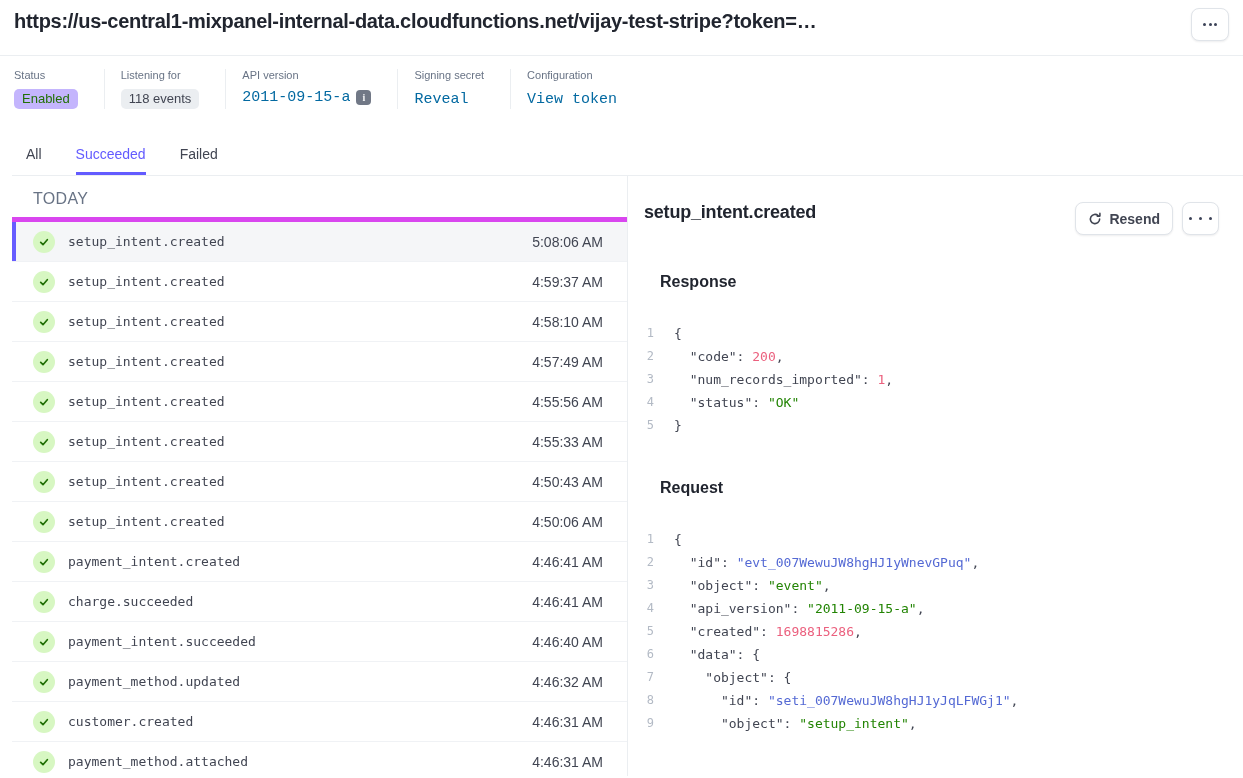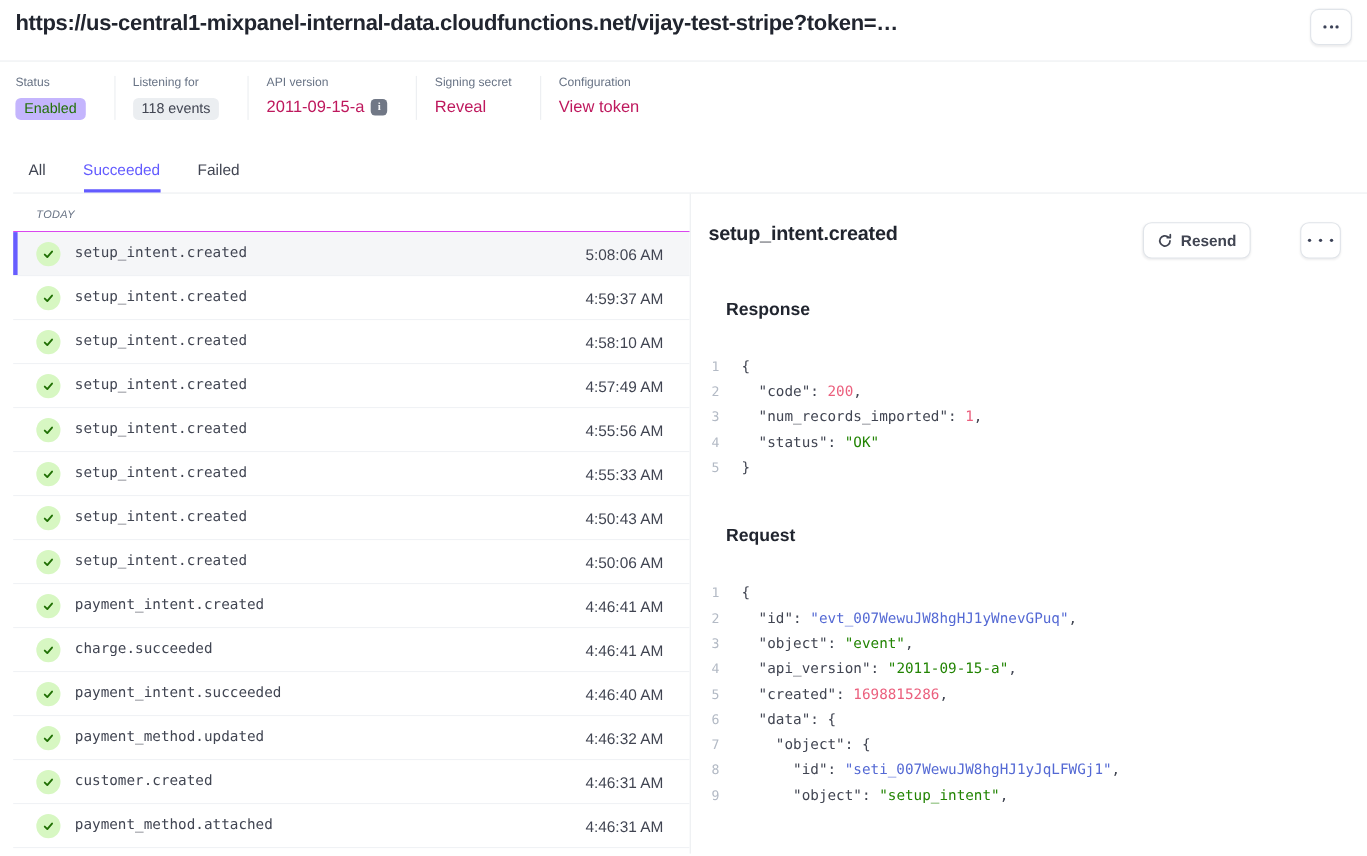--- a/index.html
+++ b/index.html
@@ -16,55 +16,55 @@
 
   
   .meta-row { display: flex; padding: 13px 16px 15px 14px; }
   .meta-col { padding: 0 26px 0 16px; border-right: 1px solid #ebeef1; }
   .meta-col:first-child { padding-left: 0; }
   .meta-col:last-child { border-right: none; }
   .meta-label { font-size: 11px; color: #687385; margin-bottom: 8px; }
   .badge { display: inline-block; font-size: 13px; font-weight: 500; padding: 2px 8px 3px; border-radius: 5px; }
   .badge.green { background: #c4b5fd; color: #217005; }
   .badge.gray { background: #ebeef1; color: #414552; }
-  .meta-link { font-size: 15px; font-weight: 500; color: #be185d; cursor: pointer; text-decoration: none; }
+  .meta-link { font-size: 15px; font-weight: 500; color: #0369a1; cursor: pointer; text-decoration: none; font-family: Liberation Mono, monospace; }
   .api-version-wrap { display: flex; align-items: center; gap: 6px; }
   .info-icon { display: inline-flex; align-items: center; justify-content: center; width: 15px; height: 15px;
     border-radius: 4px; background: #717886; color: #f4f5f7; font-size: 10px; font-weight: 700;
     font-family: "Liberation Serif", serif; cursor: pointer; }
 
   
   .tabs { display: flex; gap: 34px; padding: 22px 0 0 14px; border-bottom: 1px solid #ebeef1; margin-left: 12px; }
   .tab { font-size: 14px; font-weight: 500; color: #414552; padding-bottom: 13px; cursor: pointer; }
   .tab.active { color: #635bff; box-shadow: inset 0 -3px 0 #635bff; }
 
   
   .content { display: flex; height: 600px; }
   .list-panel { width: 628px; min-width: 628px; border-right: 1px solid #ebeef1; overflow: hidden; }
   .list-inner { margin-left: 12px; }
-  .group-header { font-size: 10px; font-weight: 500; letter-spacing: .3px; color: #687385;
-    padding: 14px 0 9px 21px; border-bottom: 1px solid #d946ef; font-style: italic; }
+  .group-header { font-size: 16px; font-weight: 500; letter-spacing: .3px; color: #687385;
+    padding: 14px 0 9px 21px; border-bottom: 5px solid #d946ef; }
   .event-row { position: relative; display: flex; align-items: center; height: 40px; padding: 0 24px 0 21px;
     border-bottom: 1px solid #f0f2f5; cursor: pointer; }
   .event-row.selected { background: #f5f6f8; }
   .sel-bar { display: none; position: absolute; left: 0; top: 0; bottom: 0; width: 4px; background: #675dff; }
   .event-row.selected .sel-bar { display: block; }
   .check { width: 22px; height: 22px; border-radius: 50%; background: #d7f7c2; margin-right: 13px;
     display: inline-flex; align-items: center; justify-content: center; flex: none; }
   .ev-name { font-family: "DejaVu Sans Mono", "Liberation Mono", monospace; font-size: 13px; color: #414552; }
   .ev-time { margin-left: auto; font-size: 14px; color: #414552; }
 
   
   .detail { flex: 1; padding: 26px 24px 0 16px; overflow: hidden; }
   .detail-header { display: flex; align-items: flex-start; }
   .detail-title { font-size: 18px; font-weight: 700; color: #21252f; letter-spacing: -0.2px; }
   .detail-actions { margin-left: auto; display: flex; gap: 9px; }
   .btn { display: inline-flex; align-items: center; gap: 7px; height: 33px; padding: 0 12px; background: #fff;
     border: 1px solid #e0e4e9; border-radius: 8px; box-shadow: 0 1px 2px rgba(20,25,40,.08);
-    font-size: 14px; font-weight: 600; color: #414552; cursor: pointer; margin-left: 36px; }
+    font-size: 14px; font-weight: 600; color: #414552; cursor: pointer; }
   .btn-more { padding: 0; width: 37px; justify-content: center; }
   .section-h { font-size: 16px; font-weight: 700; color: #21252f; margin: 38px 0 0 16px; }
   .kv { display: flex; margin: 31px 0 0 17px; font-size: 14px; }
   .kv-label { width: 182px; color: #687385; }
   .kv-value { color: #30313d; }
   .code { margin-top: 31px; }
   .code-line { display: flex; line-height: 23px; }
   .line-num { width: 10px; text-align: right; font-family: "DejaVu Sans Mono", "Liberation Mono", monospace;
     font-size: 12px; color: #b3bac5; flex: none; }
   .line-code { margin-left: 20px; font-family: "DejaVu Sans Mono", "Liberation Mono", monospace;

